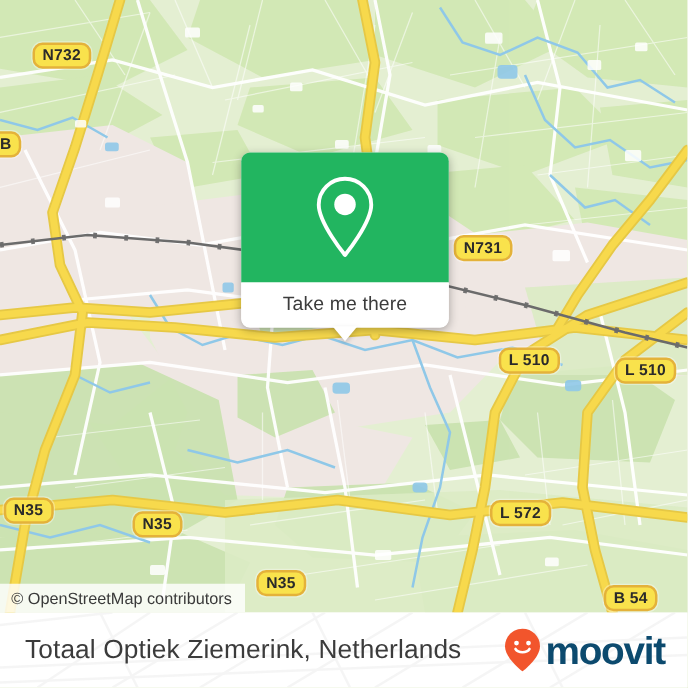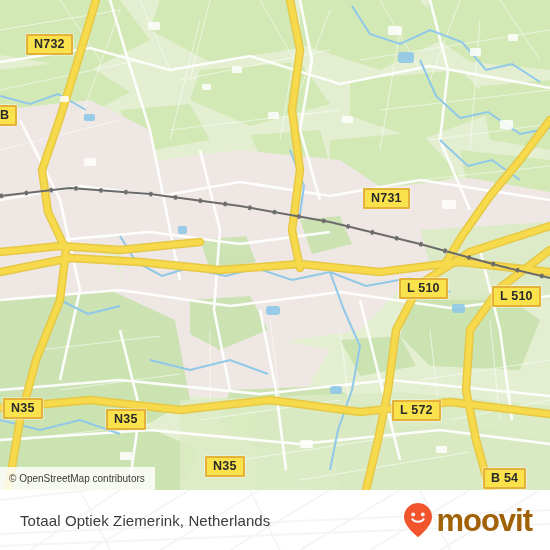--- a/index.html
+++ b/index.html
@@ -16,21 +16,21 @@
     background:#e9f0dc;
     overflow:hidden;
   }
   #map-svg { position:absolute; left:0; top:0; }
 
   
   .shield {
     position:absolute;
     background:#f9e24c;
     border:2px solid #e4b23a;
-    border-radius:1px;
+    border-radius:8px;
     color:#2a2a2a;
     font-size:12.5px;
     font-weight:bold;
     letter-spacing:0.2px;
     padding:1px 6px 2px 6px;
     white-space:nowrap;
     line-height:14px;
     box-shadow:0 0 0 1px rgba(255,255,255,.35);
   }
 
@@ -72,53 +72,53 @@
   }
 
   
   #attribution-bar {
     position:absolute;
     left:0; top:467px;
     height:23px;
     background:rgba(255,255,255,.82);
     display:flex; align-items:center;
     padding:0 10px 0 9px;
-    font-size:10px;
+    font-size:13px;
     color:#3a3a3a;
     white-space:nowrap;
   }
 
   
   #footer-bar {
     position:absolute;
     left:0; top:490px;
     width:550px; height:60px;
     background:#ffffff;
     display:flex; align-items:center; justify-content:space-between;
     padding:0 18px 0 20px;
     overflow:hidden;
   }
   #footer-watermark {
     position:absolute; left:0; top:0; width:550px; height:60px;
     opacity:.055; pointer-events:none;
   }
   #footer-title {
     position:relative;
-    font-size:15px;
+    font-size:21px;
     color:#3b3b3b;
     letter-spacing:.1px;
     white-space:nowrap;
   }
   #moovit-logo {
     position:relative;
     display:flex; align-items:center; gap:3px;
   }
   #moovit-wordmark {
     font-size:31px; font-weight:bold;
-    color:#a16207; letter-spacing:-1px;
+    color:#0c4a6e; letter-spacing:-1px;
     line-height:31px;
   }
 </style>
 </head>
 <body>
 
 <div id="map-canvas">
 
   <svg id="map-svg" width="550" height="490" viewBox="0 0 550 490">
     <defs>
@@ -277,20 +277,30 @@
   <div class="shield" style="left:-8px;  top:105px;">B</div>
   <div class="shield" style="left:363px; top:188px;">N731</div>
   <div class="shield" style="left:399px; top:278px;">L 510</div>
   <div class="shield" style="left:492px; top:286px;">L 510</div>
   <div class="shield" style="left:3px;   top:398px;">N35</div>
   <div class="shield" style="left:106px; top:409px;">N35</div>
   <div class="shield" style="left:392px; top:400px;">L 572</div>
   <div class="shield" style="left:205px; top:456px;">N35</div>
   <div class="shield" style="left:483px; top:468px;">B 54</div>
 
+  <div id="poi-card">
+    <div id="poi-card-green">
+      <svg width="56" height="68" viewBox="0 0 56 68">
+        <path d="M28 3 C16.5 3 7 12.3 7 23.8 C7 38.5 28 64 28 64 C28 64 49 38.5 49 23.8 C49 12.3 39.5 3 28 3 Z" fill="none" stroke="#ffffff" stroke-width="3.1" stroke-linejoin="round"></path>
+        <circle cx="28" cy="23.5" r="8.6" fill="#ffffff"></circle>
+      </svg>
+    </div>
+    <div id="poi-card-label">Take me there</div>
+    <div id="poi-card-tail"></div>
+  </div>
 
   <div id="attribution-bar">
     <span>© OpenStreetMap contributors</span>
   </div>
 </div>
 
 <div id="footer-bar">
 
   <svg id="footer-watermark" viewBox="0 0 550 60">
     <g stroke="#555" stroke-width="2" fill="none">

